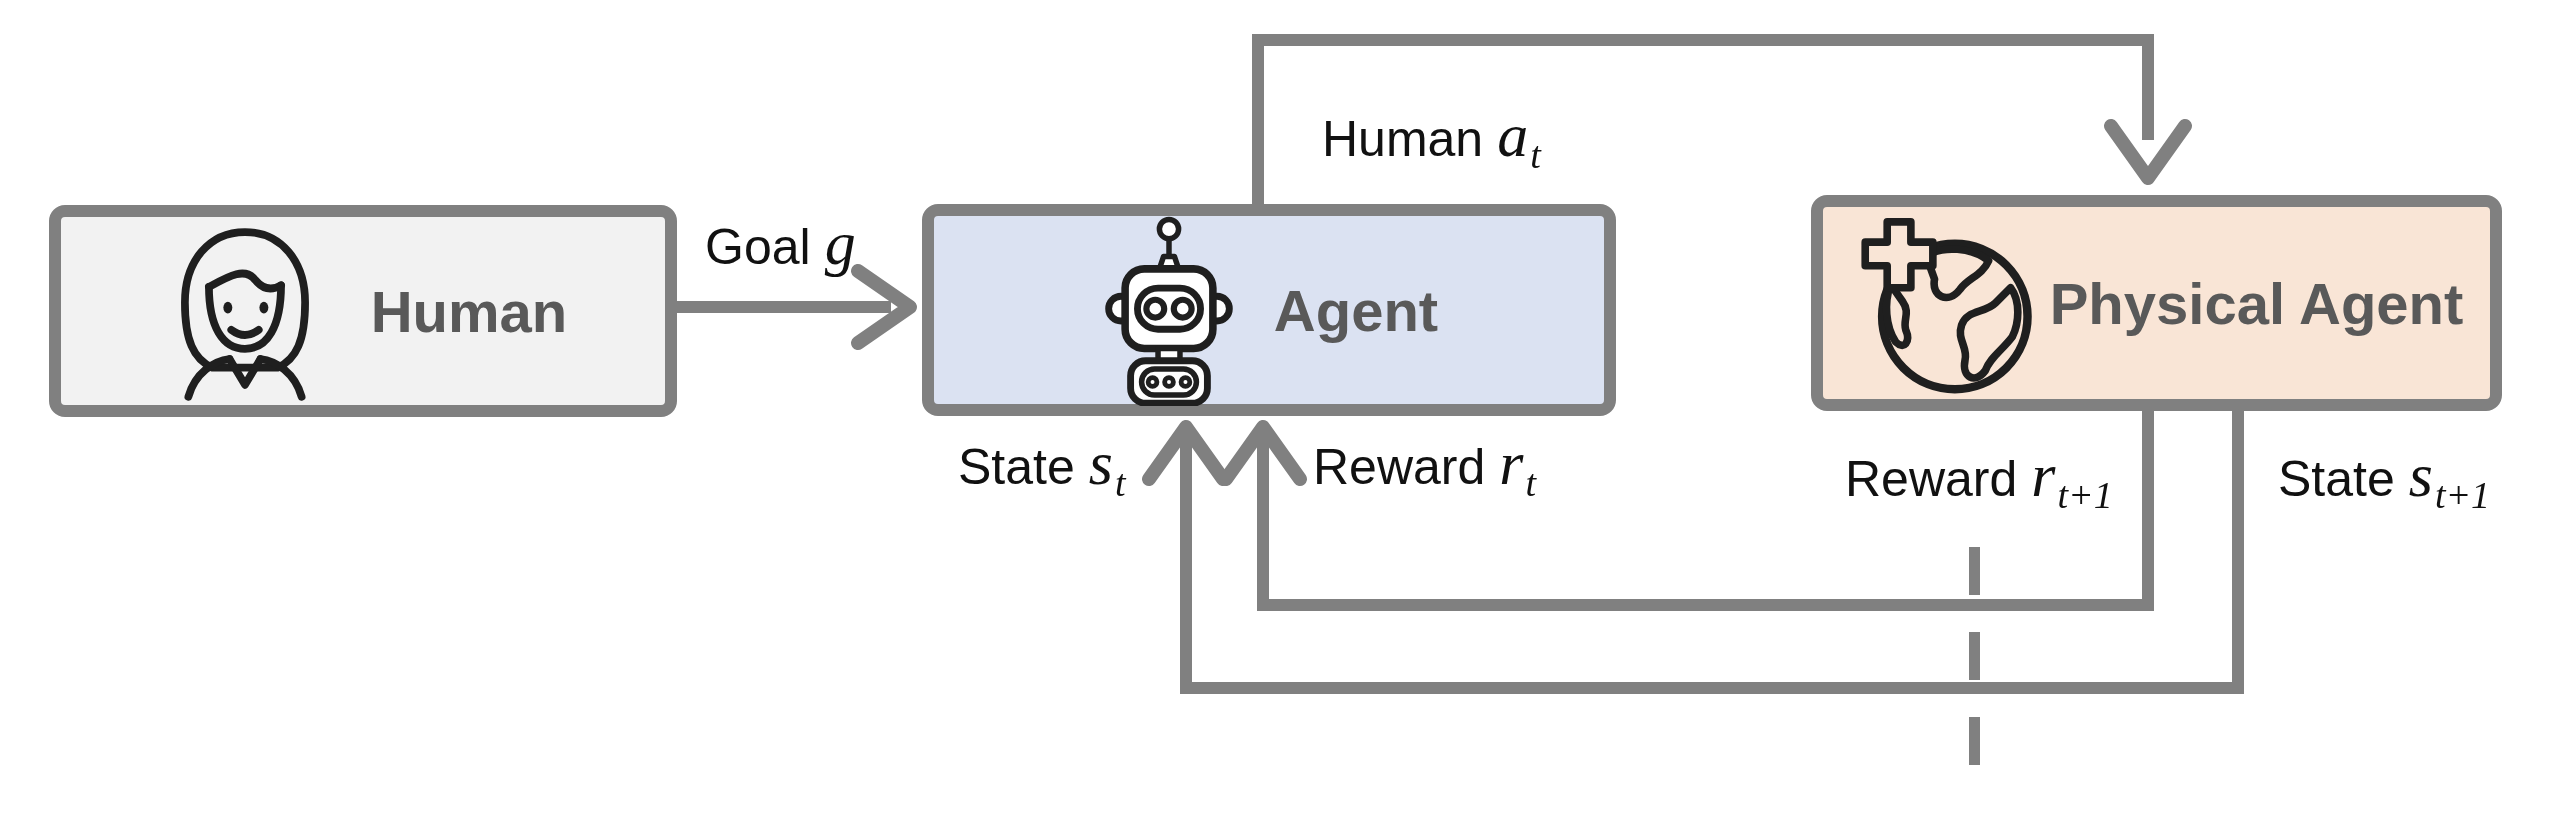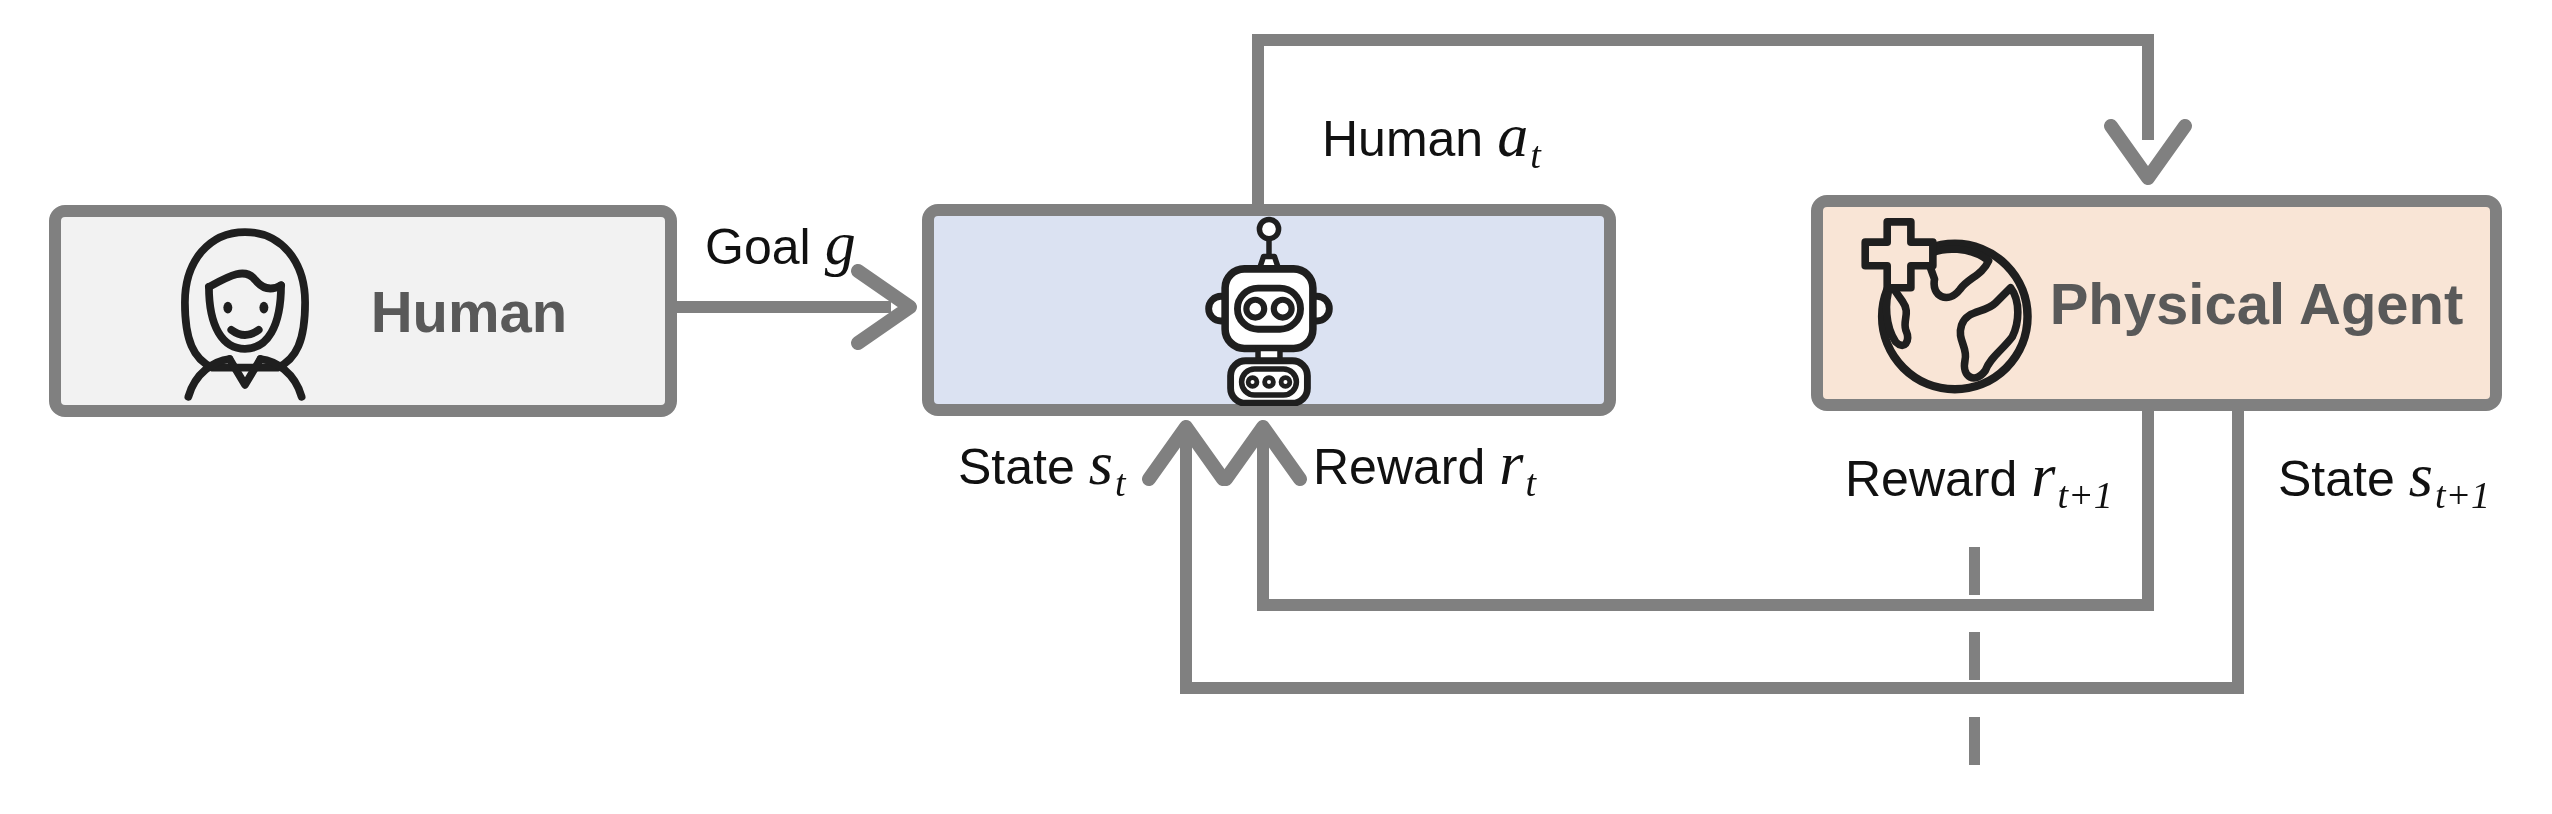--- a/index.html
+++ b/index.html
@@ -96,20 +96,21 @@
       <rect x="27" y="54" width="46" height="30" rx="15" stroke-width="5" fill="#ffffff"></rect>
       <circle cx="40" cy="69" r="6.5" stroke-width="4.5"></circle>
       <circle cx="60" cy="69" r="6.5" stroke-width="4.5"></circle>
       <rect x="42" y="98" width="16" height="9" stroke-width="4" fill="#ffffff"></rect>
       <rect x="22" y="107" width="56" height="31" rx="11" stroke-width="5" fill="#ffffff"></rect>
       <rect x="30" y="113" width="40" height="19" rx="9.5" stroke-width="4"></rect>
       <circle cx="38" cy="122.5" r="3.2" stroke-width="3.5"></circle>
       <circle cx="50" cy="122.5" r="3.2" stroke-width="3.5"></circle>
       <circle cx="62" cy="122.5" r="3.2" stroke-width="3.5"></circle>
     </svg>
+    <span class="box-label">Agent</span>
   </div>
 
   <div class="box" id="world-box">
     <svg class="icon" width="186" height="190" viewBox="0 0 110 112" fill="none" stroke="#1f1f1f" stroke-width="5" stroke-linecap="round" stroke-linejoin="round">
       <circle cx="62" cy="64" r="43" fill="none"></circle>
       <path d="M45,28 C55,22 72,23 82,31 C78,40 70,41 65,48 C58,57 48,52 50,42 Z" stroke-width="4.5"></path>
       <path d="M95,47 C101,55 100,68 96,76 C90,84 83,88 80,96 C74,104 66,100 68,90 C70,82 63,78 66,69 C69,60 80,62 86,56 Z" stroke-width="4.5"></path>
       <path d="M24,45 C20,56 21,70 27,79 C32,84 36,79 33,72 C31,66 36,62 31,55 Z" stroke-width="4.5"></path>
       <path d="M22,8 L36,8 L36,20 L49,20 L49,34 L36,34 L36,47 L22,47 L22,34 L9,34 L9,20 L22,20 Z" fill="var(--world-fill)" stroke-width="4.5"></path>
     </svg>

